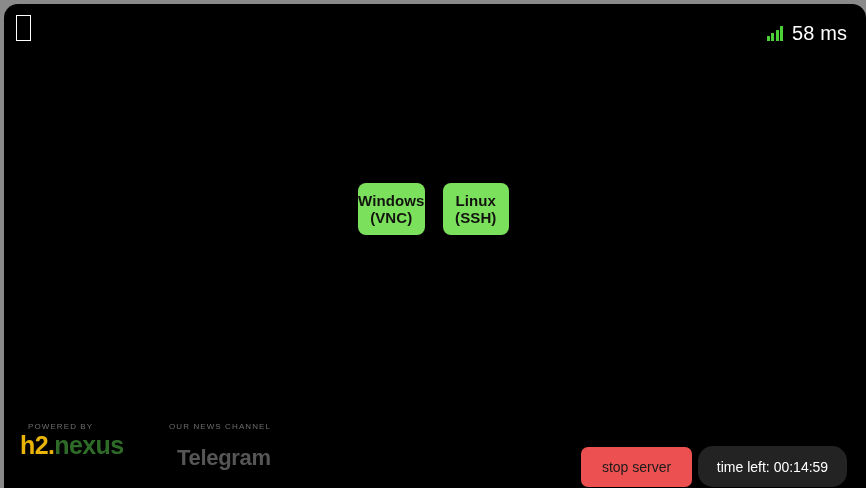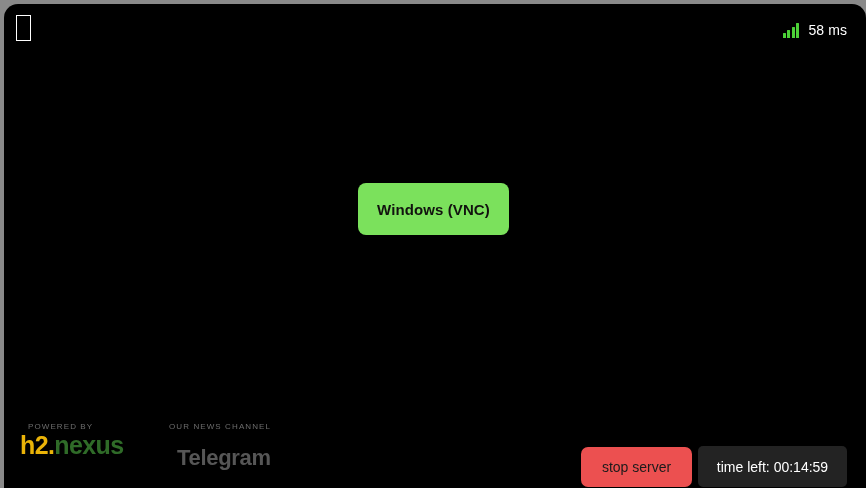--- a/index.html
+++ b/index.html
@@ -66,21 +66,21 @@
     background: #4CD137;
     border-radius: 0.5px;
   }
   .signal-bars span:nth-child(1) { height: 5px; }
   .signal-bars span:nth-child(2) { height: 8px; }
   .signal-bars span:nth-child(3) { height: 11px; }
   .signal-bars span:nth-child(4) { height: 15px; }
 
   #ping-text {
     color: #ffffff;
-    font-size: 14px;
+    font-size: 20px;
     letter-spacing: 0.1px;
   }
 
   
   #connection-buttons {
     position: absolute;
     left: 354px;
     top: 179px;
     width: 151px;
     display: flex;
@@ -176,21 +176,21 @@
     display: flex;
     align-items: center;
     justify-content: center;
   }
 
   #time-left-badge {
     width: 149px;
     height: 41px;
     background: #232323;
     color: #ffffff;
-    border-radius: 5px;
+    border-radius: 15px;
     font-size: 14px;
     display: flex;
     align-items: center;
     justify-content: center;
   }
 </style>
 </head>
 <body>
 
 <div id="app-frame">
@@ -204,20 +204,21 @@
           <span></span>
           <span></span>
           <span></span>
       </span>
       <span id="ping-text">58 ms</span>
     </div>
   </div>
 
   <div id="connection-buttons">
     <button class="connect-btn">Windows (VNC)</button>
+    <button class="connect-btn">Linux (SSH)</button>
   </div>
 
   <div id="footer">
 
     <div id="powered-by-block">
       <p class="kicker">POWERED BY</p>
       <p id="brand-logo">
         <span class="brand-h2">h2.</span><span class="brand-nexus">nexus</span>
       </p>
     </div>

